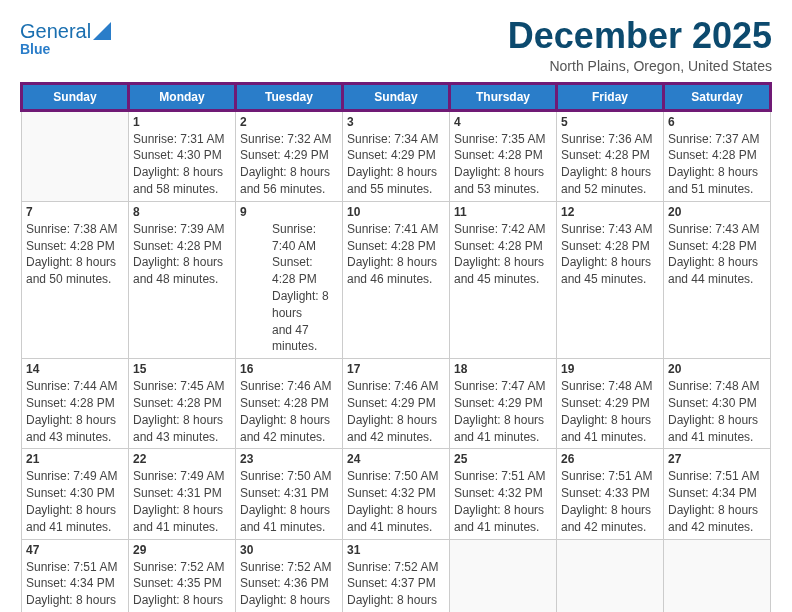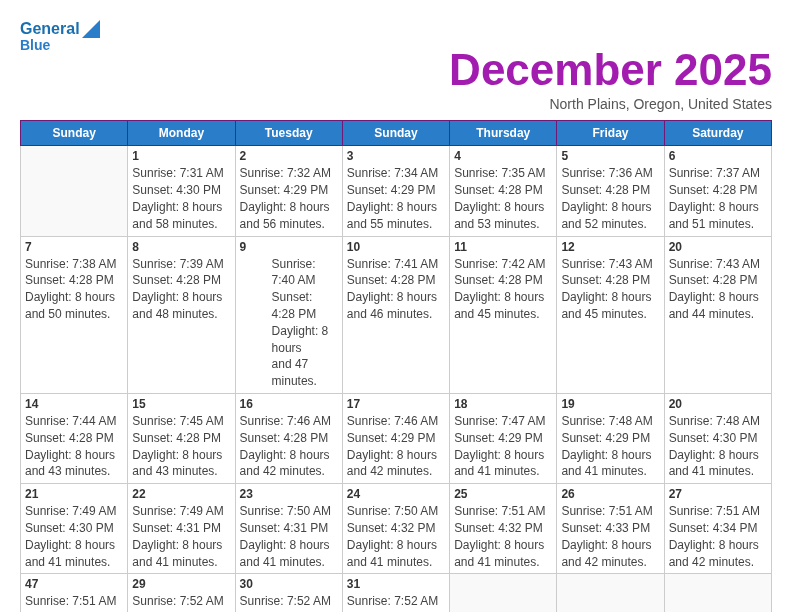--- a/index.html
+++ b/index.html
@@ -22,58 +22,57 @@
       justify-content: space-between;
       align-items: flex-start;
       margin-bottom: 8px;
     }
     .logo {
       display: flex;
       align-items: center;
       margin-top: 4px;
     }
     .logo-text {
-      font-size: 16px;
-      font-weight: bold;
+      font-size: 20px;
+      font-weight: normal;
       color: #333;
       line-height: 1.1;
     }
     .logo-text span {
       color: #1a6fb0;
     }
     .title-area {
       text-align: right;
     }
     .month-title {
-      font-size: 44px;
+      font-size: 36px;
       font-weight: bold;
-      color: #a21caf;
+      color: #0c4a6e;
       line-height: 1.1;
-      margin-top: 30px;
     }
     .location {
       font-size: 14px;
       color: #555;
       margin-top: 2px;
     }
     .calendar {
       flex: 1;
       border: 1px solid #ccc;
       border-collapse: collapse;
       width: 100%;
       table-layout: fixed;
     }
     .calendar th {
       background: #2a7dc9;
       color: #fff;
       font-size: 12px;
       font-weight: bold;
       padding: 5px 4px;
       text-align: center;
-      border: 1px solid #701a75;
+      border: 3px solid #701a75;
     }
     .calendar td {
       border: 1px solid #ccc;
       vertical-align: top;
       padding: 3px 4px;
       font-size: 10px;
       color: #333;
       height: 88px;
     }
     .day-num {

